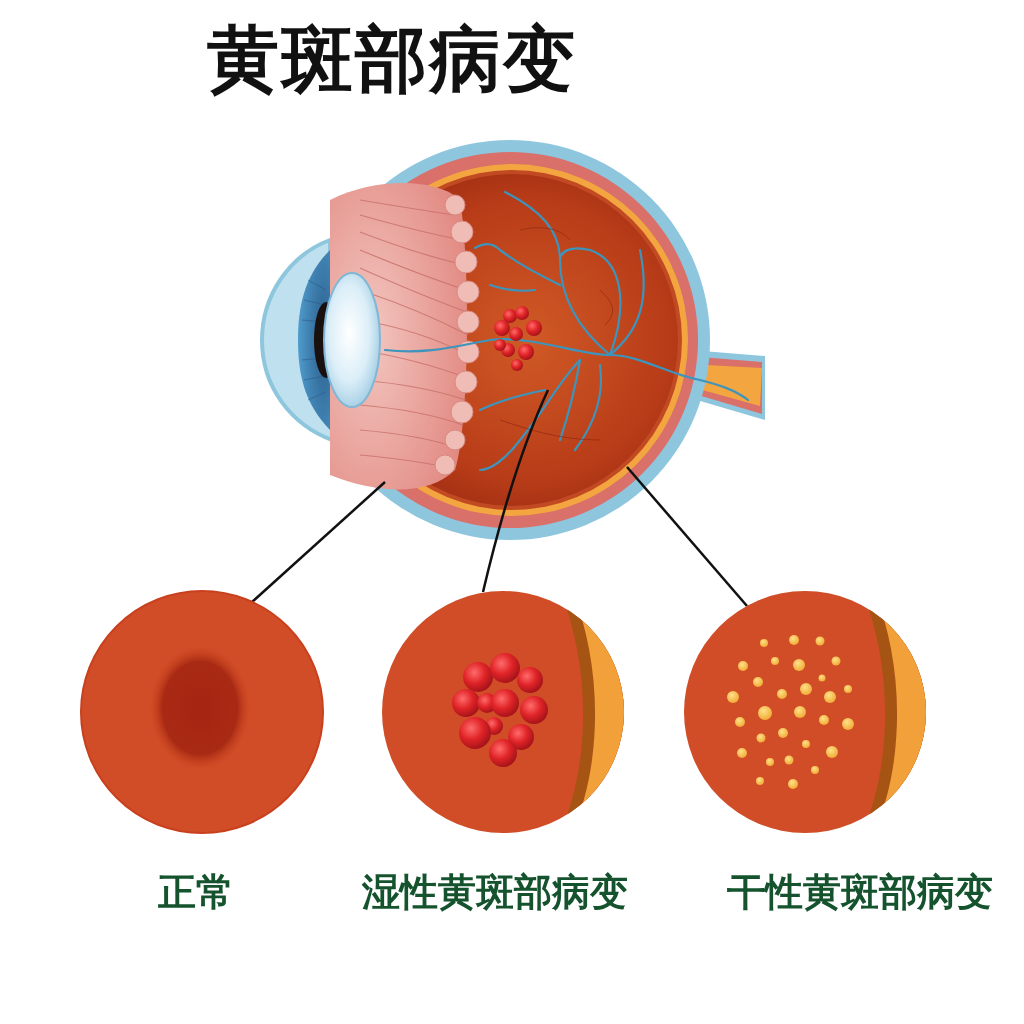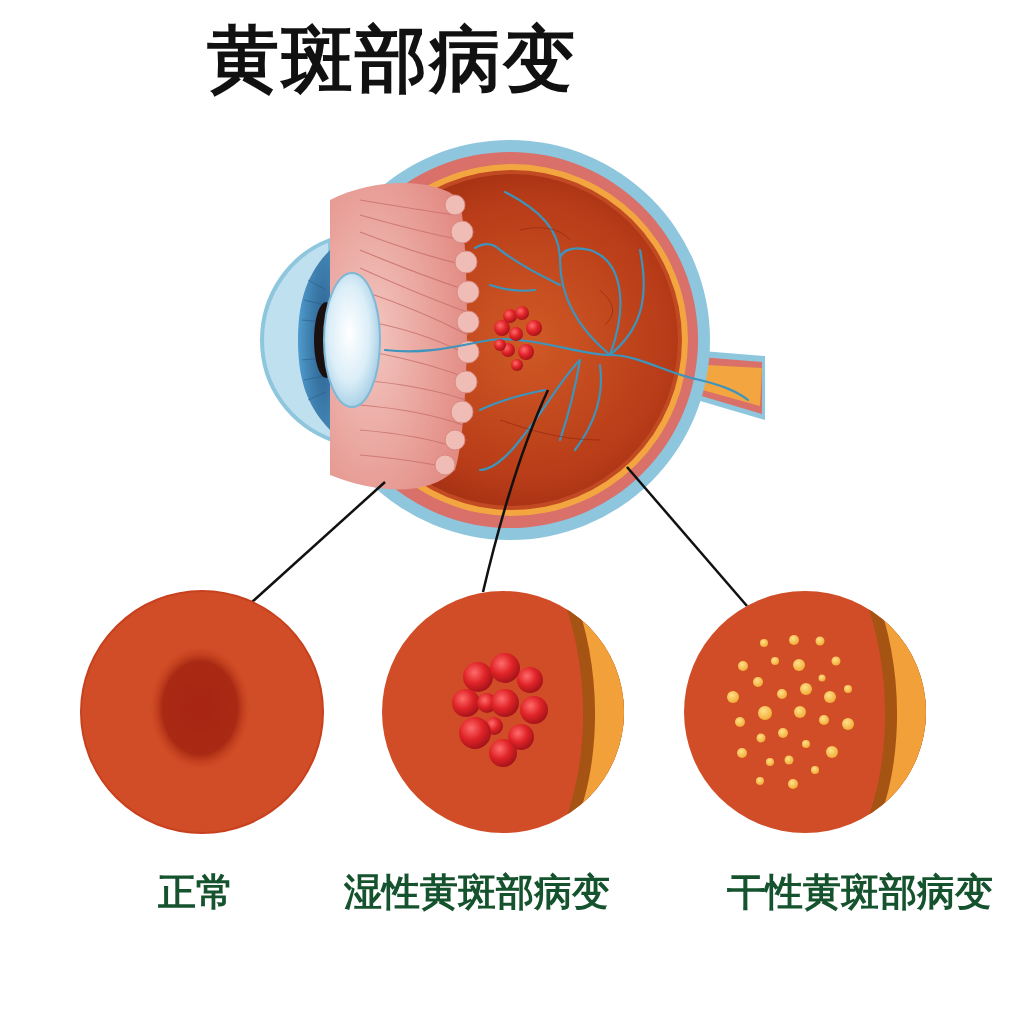--- a/index.html
+++ b/index.html
@@ -8,21 +8,21 @@
       position: absolute; left: 0; top: 14px; width: 844px; text-align: center;
       font-size: 72px; font-weight: bold; color: #111; letter-spacing: 2px; line-height: 90px;
       padding-right: 60px; box-sizing: border-box;
     }
     .stage { position: absolute; left: 0; top: 0; width: 1024px; height: 1024px; }
     .label {
       position: absolute; top: 862px; font-size: 38px; font-weight: bold; color: #14532d;
       line-height: 60px; white-space: nowrap;
     }
     .label.normal { left: 158px; }
-    .label.wet { left: 344px; }
+    .label.wet { left: 362px; }
     .label.dry { left: 727px; }
   </style>
 </head>
 <body>
 
 <div class="title">黄斑部病变</div>
 
 <svg class="stage" width="1024" height="1024" viewBox="0 0 1024 1024" xmlns="http://www.w3.org/2000/svg">
   <defs>
     <radialGradient id="vitGrad" cx="0.55" cy="0.5" r="0.6">

